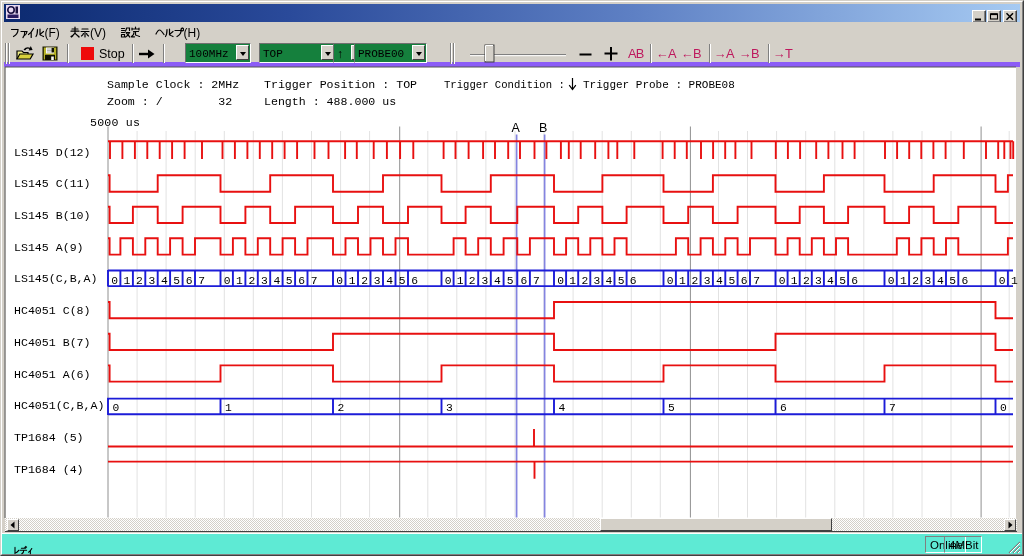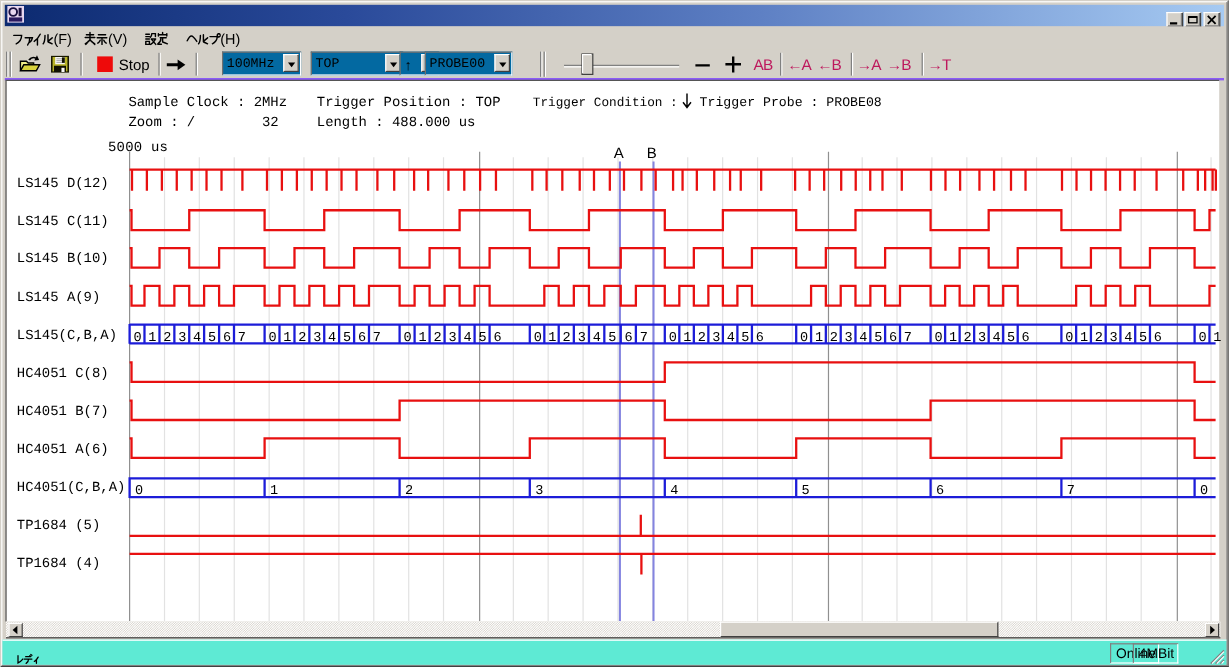--- a/index.html
+++ b/index.html
@@ -13,24 +13,24 @@
 .title { left:4px; top:4px; width:1016px; height:18px;
   background:linear-gradient(90deg,#0c2a70 0%,#2a4a9a 28%,#5e80c4 62%,#a6caf2 100%); }
 .ttext { left:18px; top:4.5px; color:#fff; font-size:11px; white-space:nowrap; letter-spacing:-0.35px; }
 .tbtn { top:6px; width:14px; height:13px; background:#d4d0c8;
   border-top:1px solid #fff; border-left:1px solid #fff;
   border-right:1px solid #404040; border-bottom:1px solid #404040;
   box-shadow:inset -1px -1px 0 #808080; }
 .menu { left:4px; top:22px; width:1016px; height:19px; background:#d4d0c8; }
 .mitem { position:absolute; top:4px; font-size:12px; color:#000; }
 .toolbar { left:4px; top:41px; width:1016px; height:26px; background:#d4d0c8;
-  border-bottom:2px solid #8b5cf6; }
+  border-bottom:5px solid #8b5cf6; }
 .sep { position:absolute; top:3px; width:2px; height:19px;
   border-left:1px solid #808080; border-right:1px solid #fff; }
-.combo { position:absolute; top:2px; height:20px; background:#0369a1; font-family:"Liberation Mono",monospace; 
+.combo { position:absolute; top:2px; height:20px; background:#15803d; font-family:"Liberation Mono",monospace; 
   border-top:1.5px solid #707070; border-left:1.5px solid #707070;
   border-right:1px solid #fff; border-bottom:1px solid #fff; font-size:11px;text-decoration:underline; }
 .combo span.v { position:absolute; left:3px; top:3.5px; }
 .cbtn { position:absolute; right:1px; top:1px; width:13px; height:15px; background:#d4d0c8;
   border-top:1px solid #fff; border-left:1px solid #fff;
   border-right:1px solid #404040; border-bottom:1px solid #404040; }
 .cbtn:after { content:""; position:absolute; left:3px; top:6px;
   border-left:3.5px solid transparent; border-right:3.5px solid transparent; border-top:4px solid #000; }
 .tbt { position:absolute; top:5px; font-size:12.8px; color:#be185d; letter-spacing:-0.8px; }
 .sbar { left:5px; top:518px; width:1012px; height:14px;

